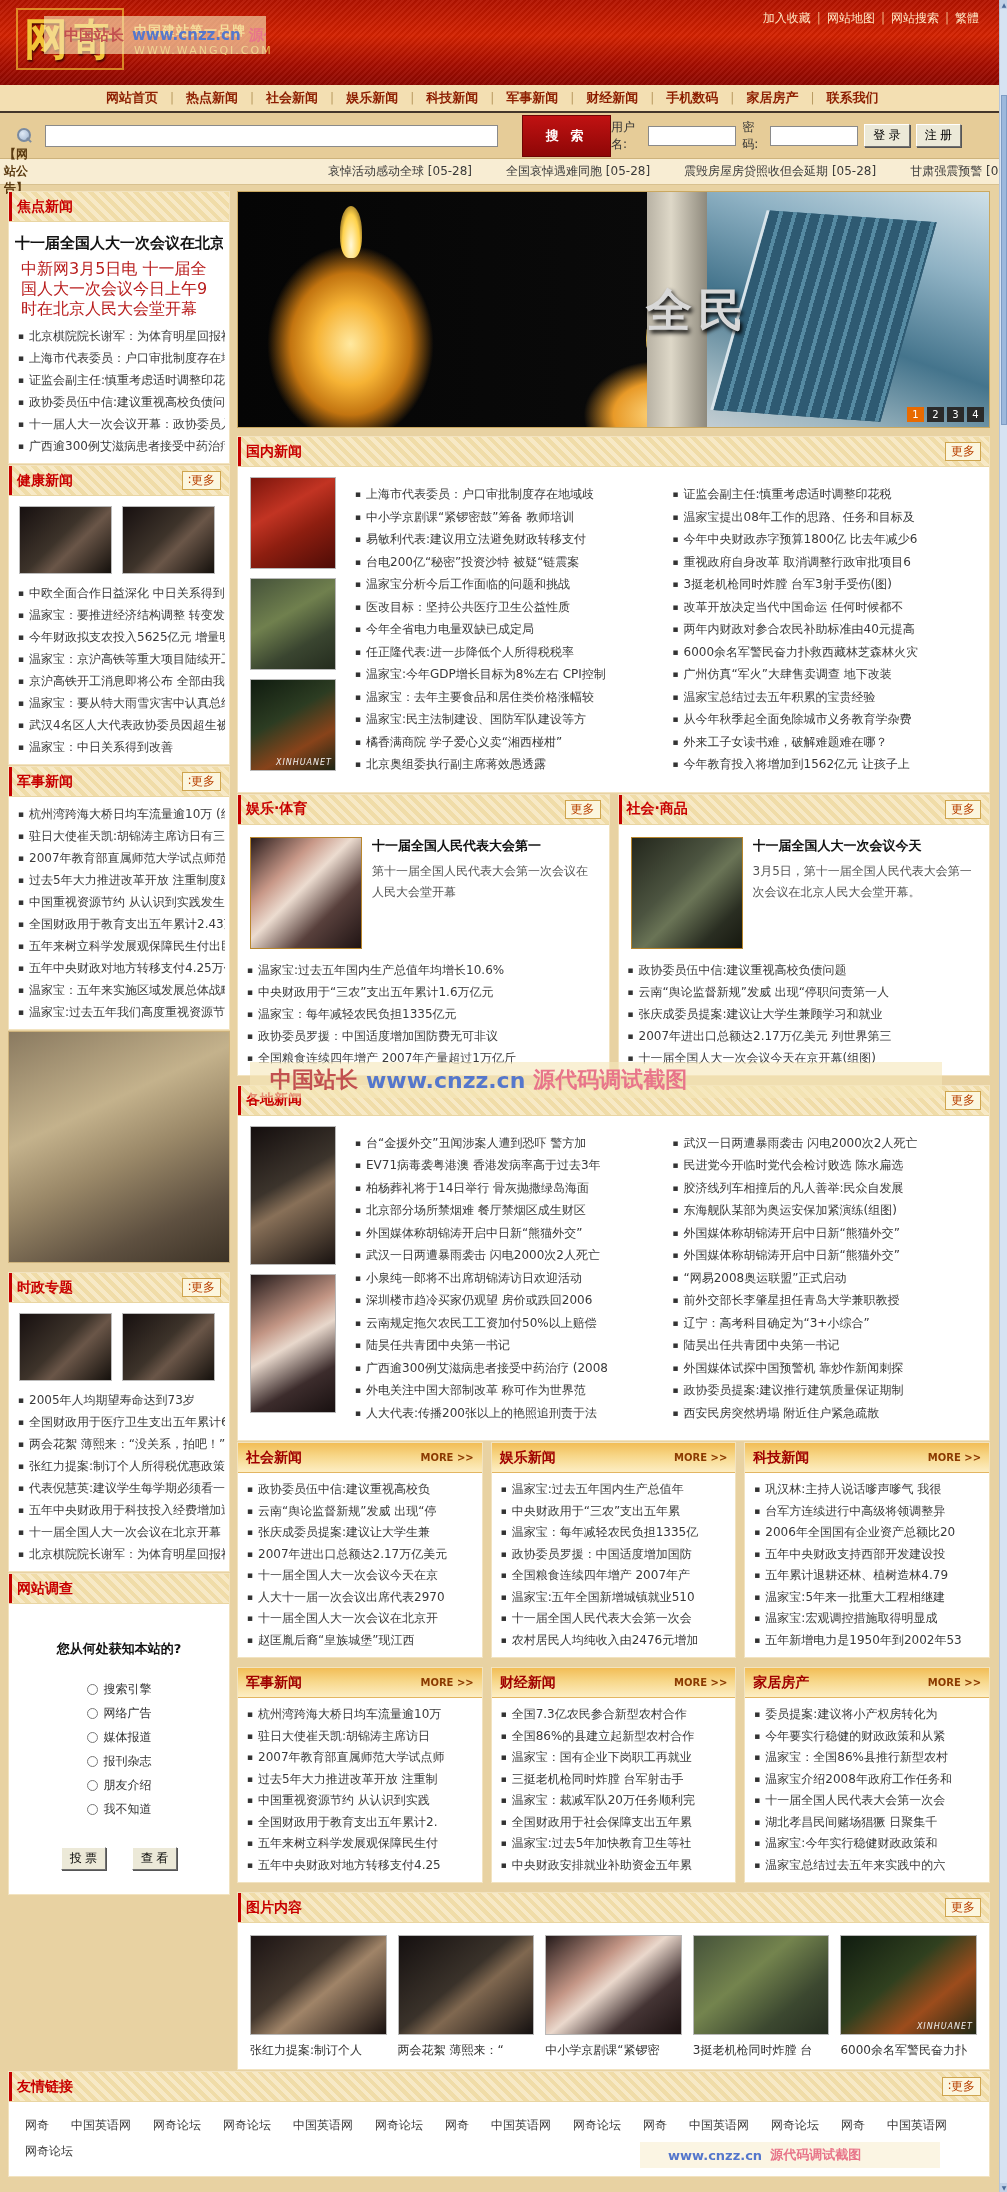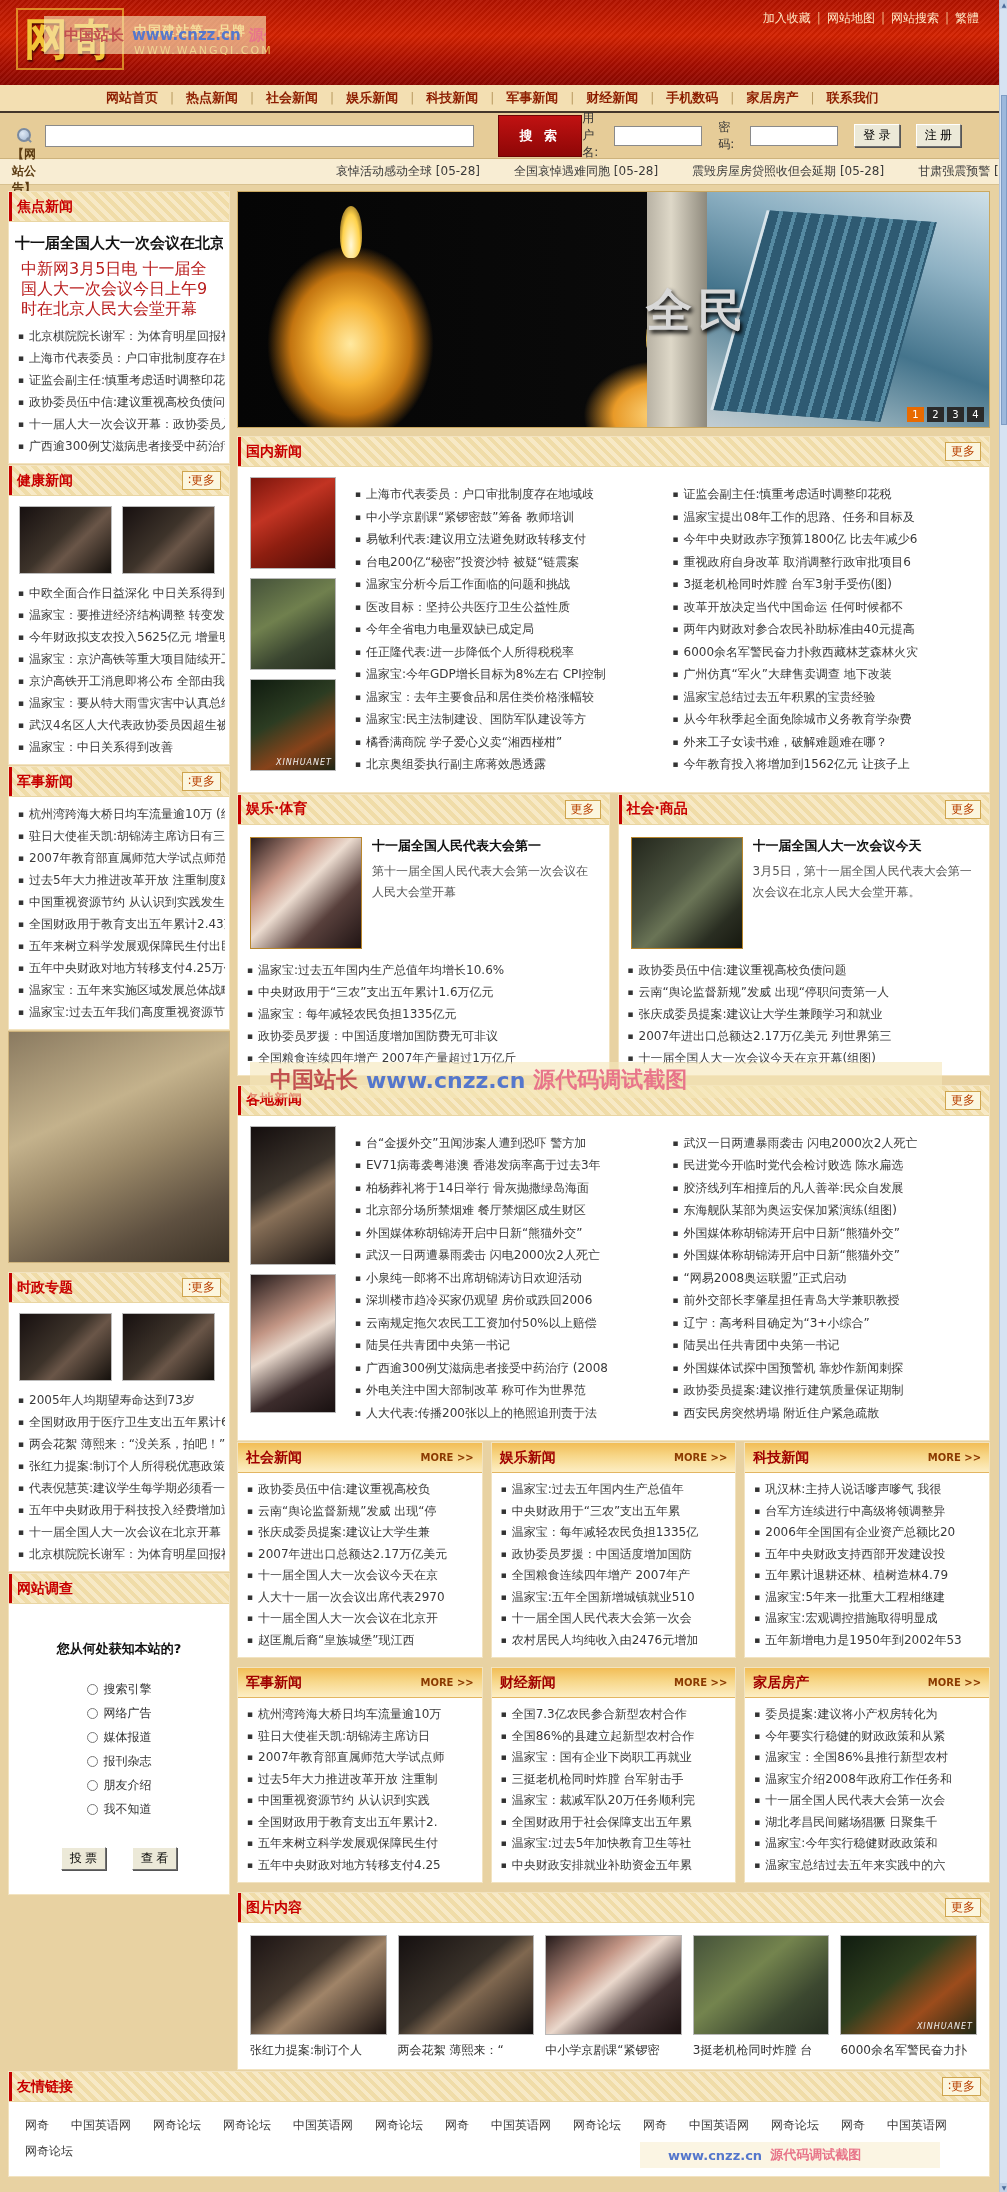--- a/index.html
+++ b/index.html
@@ -21,27 +21,27 @@
 .nav{height:28px;background:#f3dfb2;border-bottom:2px solid #44362a;display:flex;align-items:center;padding-left:96px}
 .nav .navlink{color:#8d1e00;font-weight:bold;font-size:13px;margin:0 10px}
 .nav .sep{color:#b89a60;margin:0 2px}
 
 .searchrow{height:46px;background:#e6cc98;display:flex;align-items:center;border-bottom:1px solid #cdb27c}
 .mag{width:16px;height:16px;position:relative;margin:0 14px 0 16px}
 .mag::before{content:"";position:absolute;left:1px;top:0;width:10px;height:10px;border:2px solid #7a8aa0;border-radius:50%;background:radial-gradient(circle at 35% 35%,#dfe9f5,#9fb4cf)}
 .mag::after{content:"";position:absolute;left:10px;top:11px;width:6px;height:2px;background:#7a8aa0;transform:rotate(45deg)}
 .search-input{width:472px;height:22px;border:1px solid #8a8a8a;background:#fff}
 .search-btn{width:92px;height:42px;margin-left:24px;background:linear-gradient(180deg,#c01212,#8e0606);color:#fff;font-weight:bold;font-size:13px;border:1px solid #6e0404;letter-spacing:4px}
-.loginzone{display:flex;align-items:center;margin-left:auto;margin-right:46px;gap:16px}
+.loginzone{display:flex;align-items:center;margin-left:auto;margin-right:46px;gap:6px}
 .loginzone .lbl{color:#333;font-size:12px}
 .mini-input{width:88px;height:20px;border:1px solid #8a8a8a;background:#fff}
 .btn3d{background:#ece9d8;border:1px solid #707070;border-top-color:#fff;border-left-color:#fff;box-shadow:1px 1px 0 #555;font-size:12px;padding:2px 8px;white-space:nowrap}
 
 .ticker{height:26px;background:#f8edd3;display:flex;align-items:center;border-bottom:1px solid #ddc family;border-bottom:1px solid #d8c190}
-.ticker-label{color:#5a3a10;font-weight:bold;margin-left:12px}
+.ticker-label{color:#5a3a10;font-weight:bold;margin-left:4px}
 .ticker-items{margin-left:300px;display:flex;gap:34px;white-space:nowrap}
 .ticker-link{color:#3a3a3a}
 .ticker-date{color:#3a3a3a}
 
 .content{padding:6px 9px 0 8px;width:999px}
 .columns{display:flex;gap:7px;align-items:flex-start}
 .left-col{width:222px;flex:none}
 .main-col{flex:1;min-width:0}
 
 .lbox,.mbox,.gbox,.wide-box{background:#fff;border:1px solid #f2e3c0;margin-bottom:1px}

